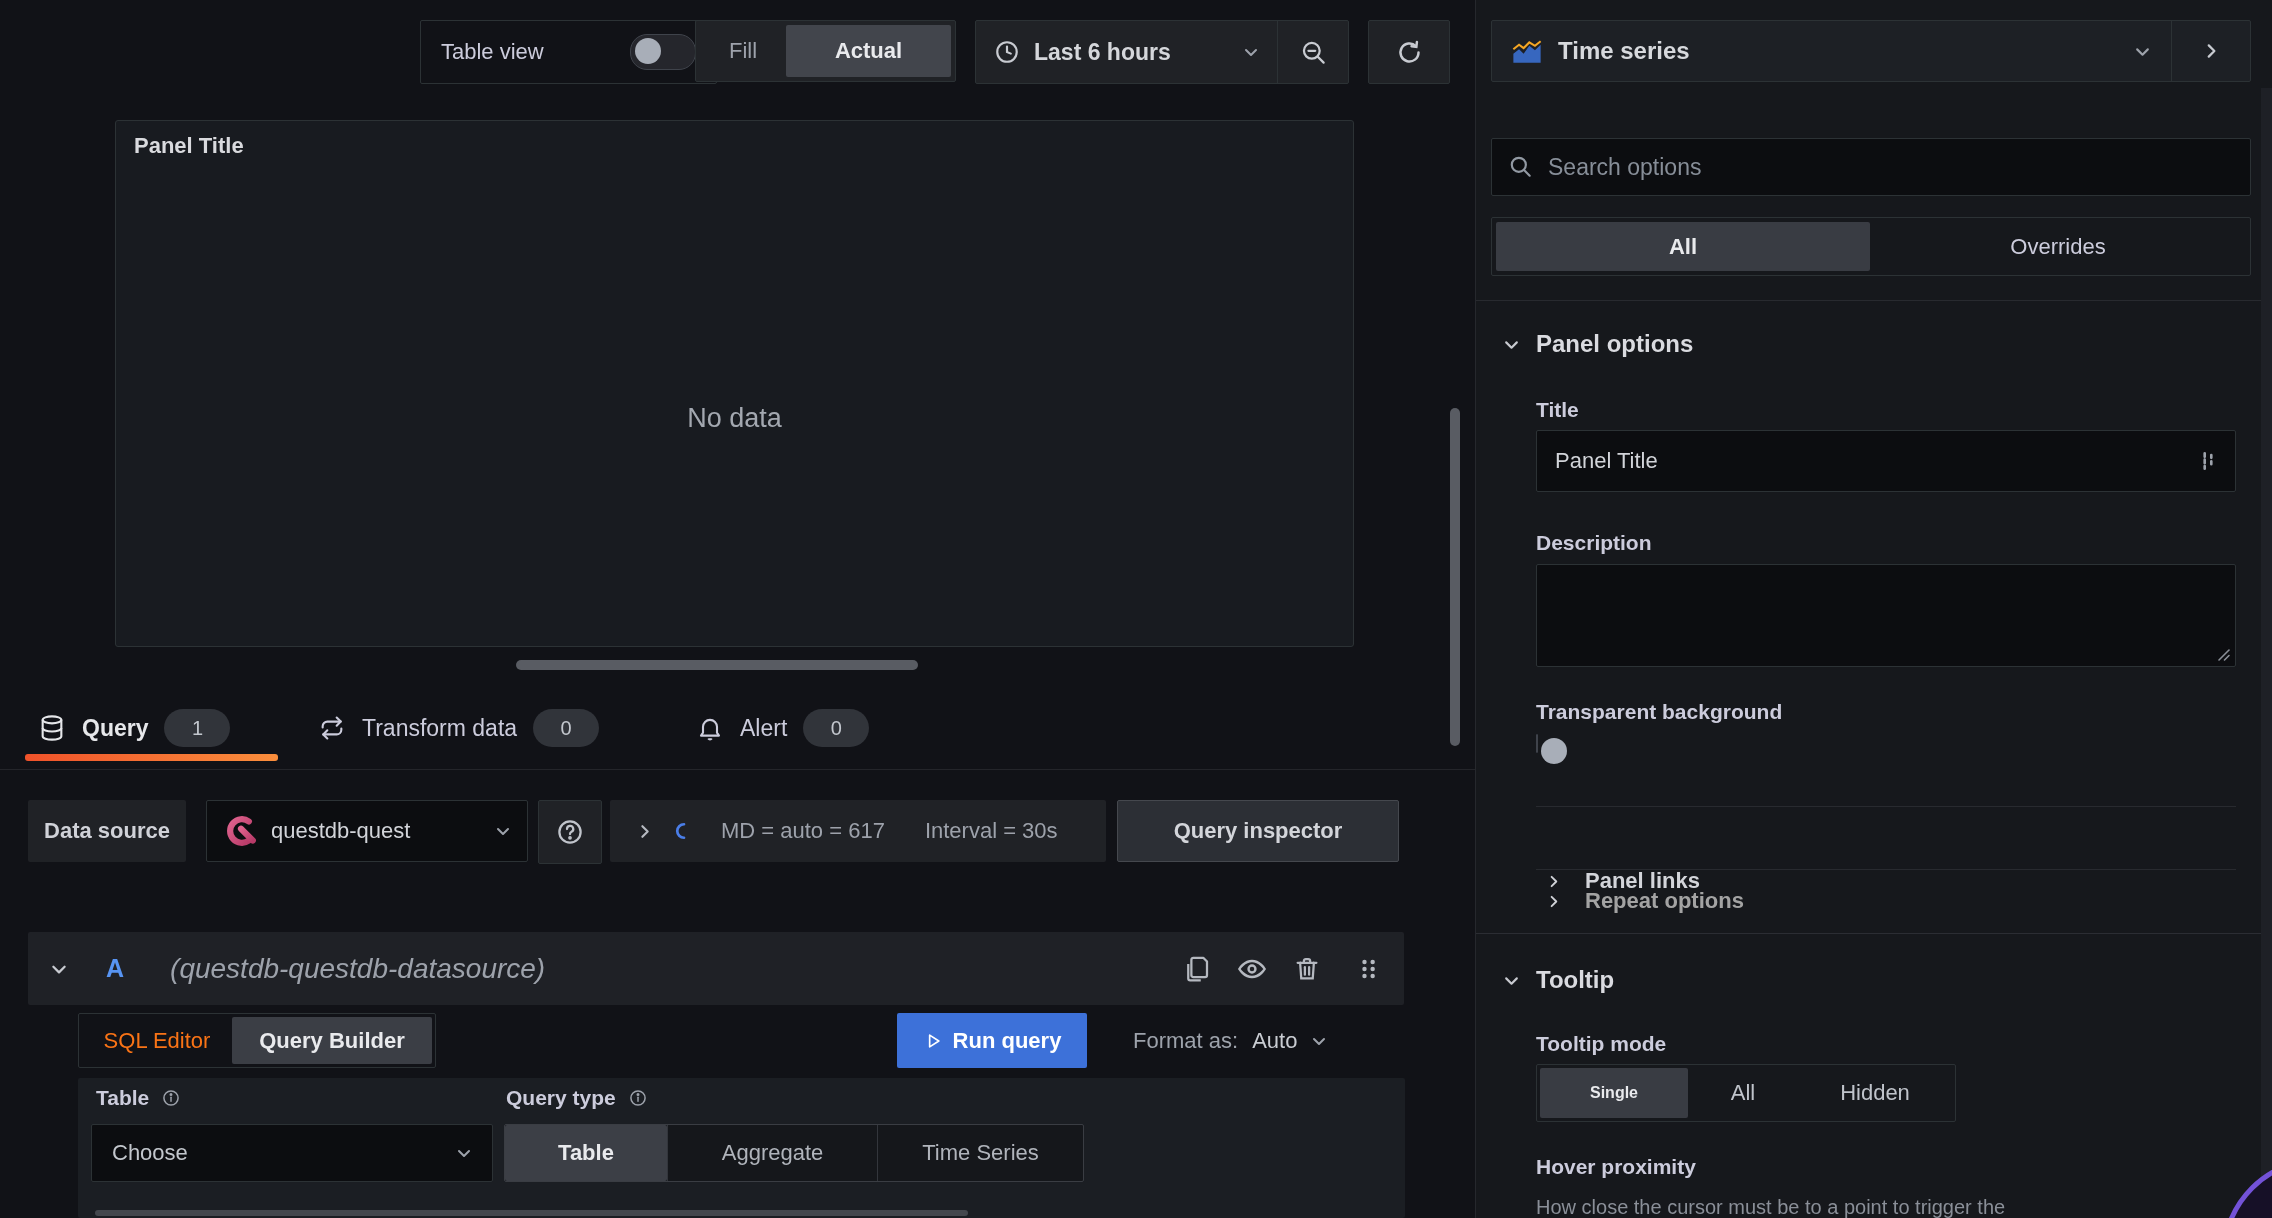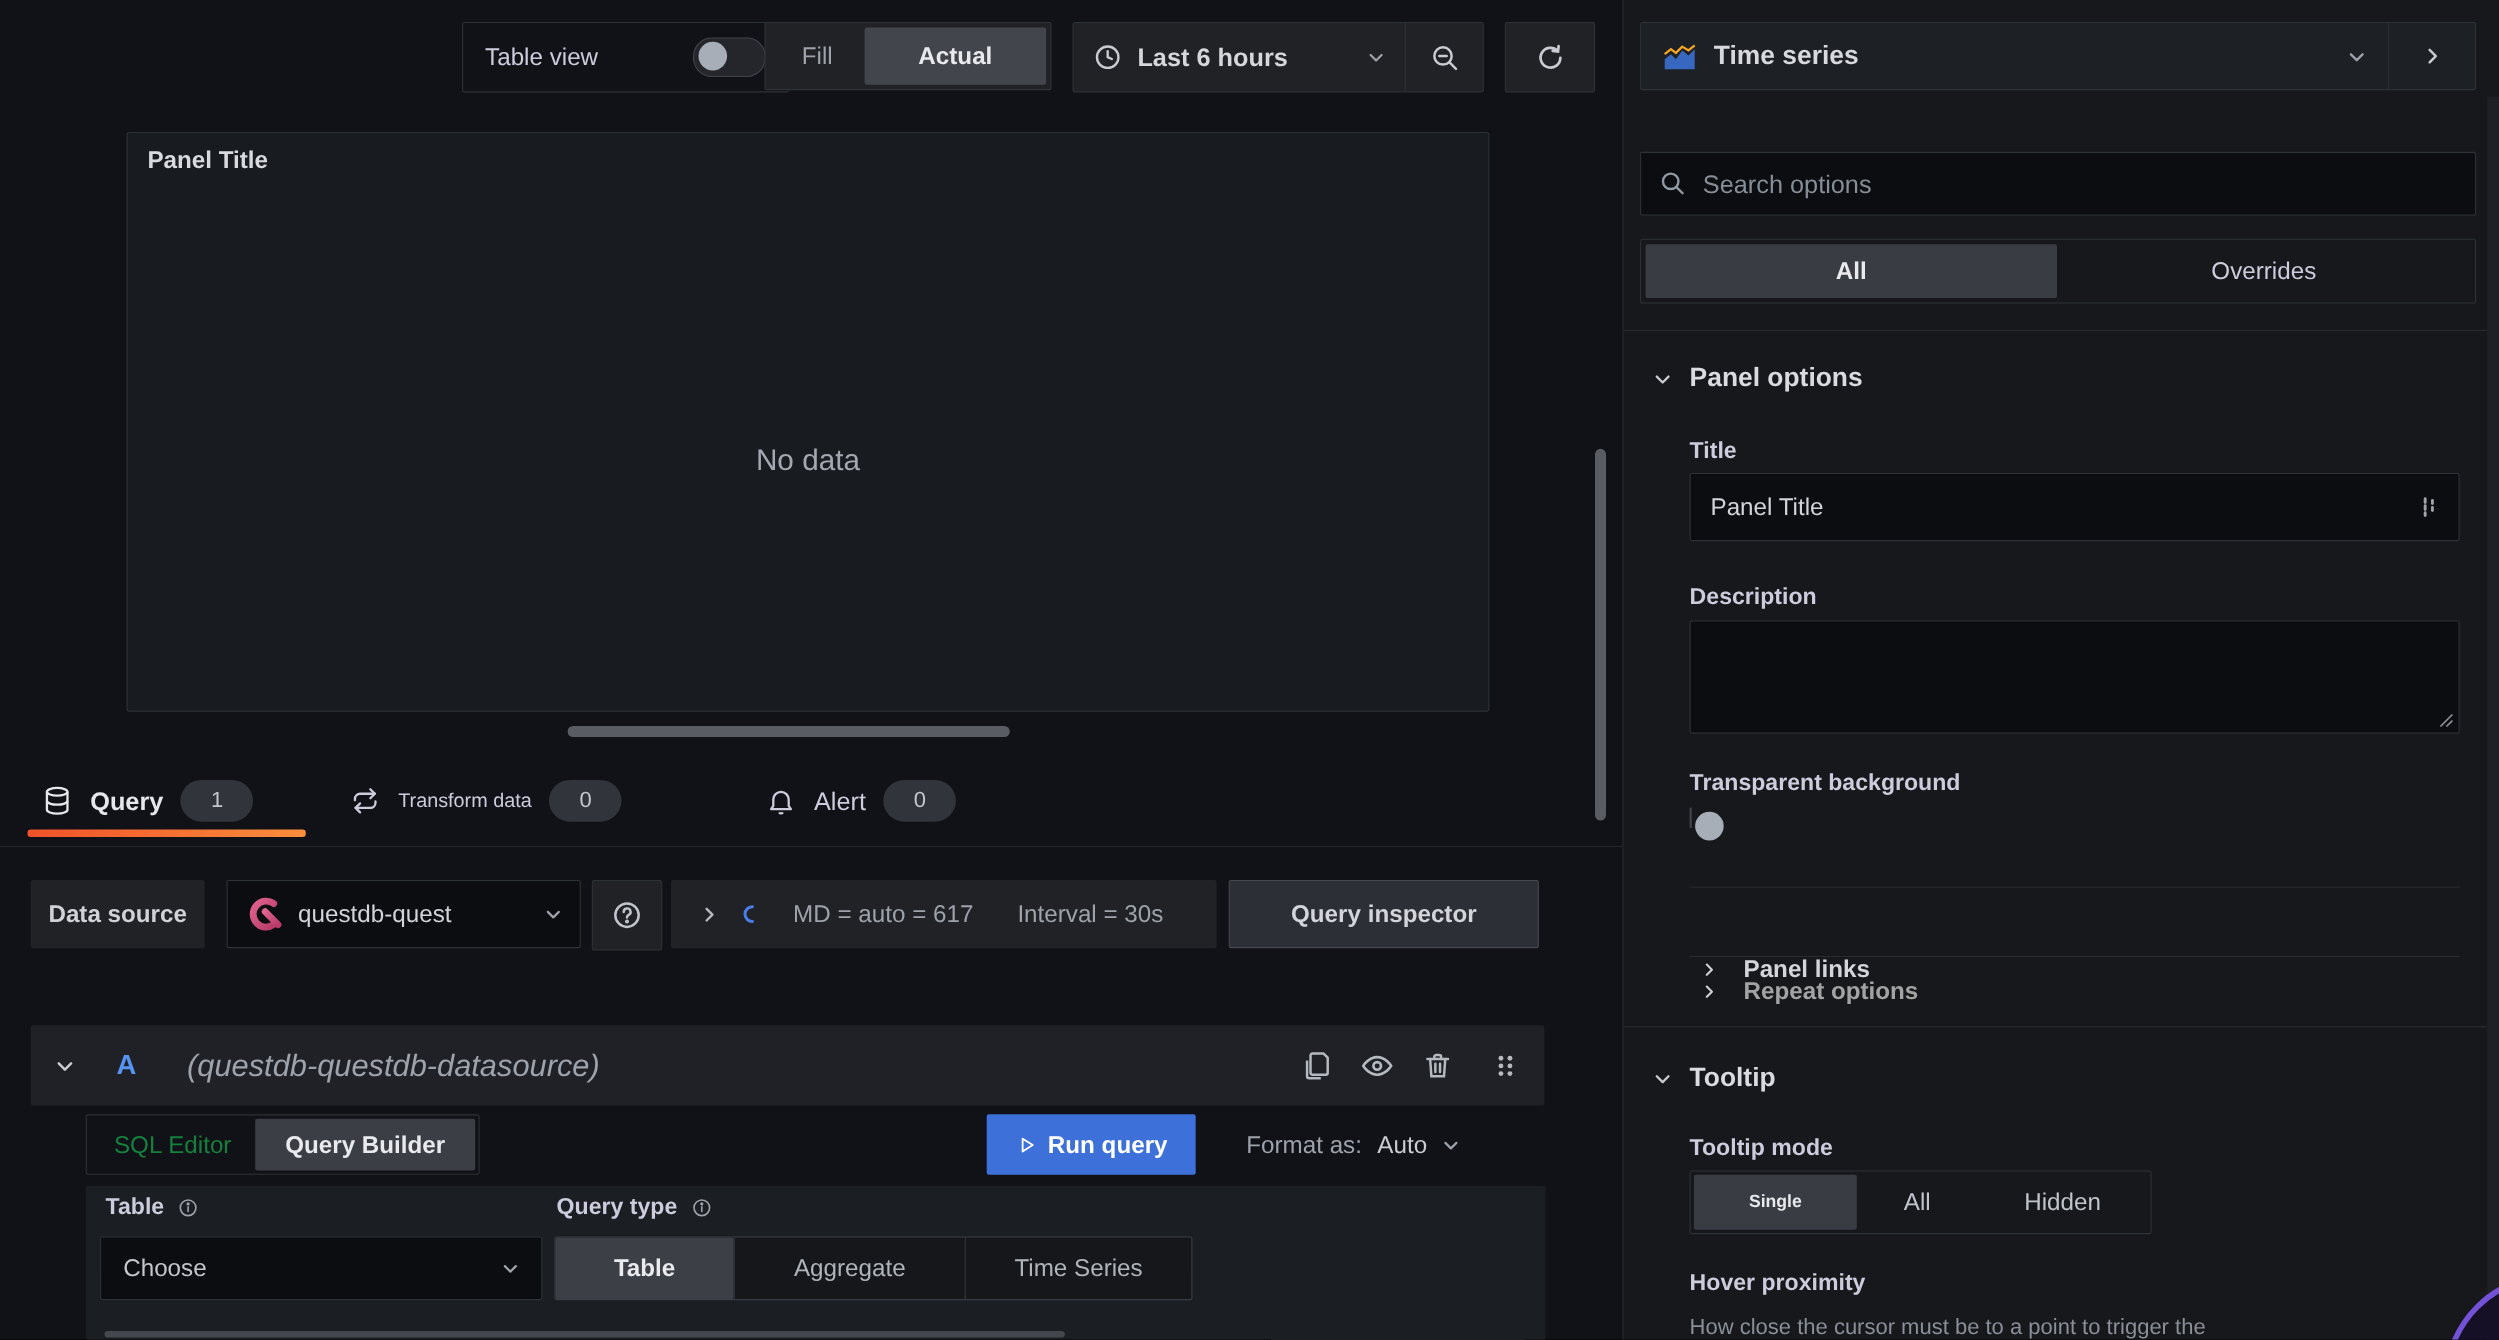--- a/index.html
+++ b/index.html
@@ -101,21 +101,21 @@
 
   <div class="abs flex" style="left:318px;top:700px;height:56px;gap:16px;">
     <span class="ic" style="color:#ccccdc;">
       <svg width="28" height="28" viewBox="0 0 24 24" fill="none" stroke="currentColor" stroke-width="1.8" stroke-linecap="round" stroke-linejoin="round">
           <path d="M16 3l3.5 3.5L16 10"></path>
           <path d="M19.5 6.5H8a4 4 0 0 0-4 4v1"></path>
           <path d="M8 21l-3.5-3.5L8 14"></path>
           <path d="M4.5 17.5H16a4 4 0 0 0 4-4v-1"></path>
         </svg>
     </span>
-    <span style="font-size:18px;color:#ccccdc;">Transform data</span>
+    <span style="font-size:23px;color:#ccccdc;">Transform data</span>
     <span class="badge">0</span>
   </div>
 
   <div class="abs flex" style="left:696px;top:700px;height:56px;gap:16px;">
     <span class="ic" style="color:#ccccdc;">
       <svg width="28" height="28" viewBox="0 0 24 24" fill="none" stroke="currentColor" stroke-width="1.8" stroke-linejoin="round">
           <path d="M18 16v-5a6 6 0 1 0-12 0v5l-1.7 2.5h15.4z"></path>
           <path d="M10.5 21a1.8 1.8 0 0 0 3 0"></path>
         </svg>
     </span>
@@ -212,21 +212,21 @@
             <circle cx="9" cy="12" r="1.9"></circle>
             <circle cx="16" cy="12" r="1.9"></circle>
             <circle cx="9" cy="18" r="1.9"></circle>
             <circle cx="16" cy="18" r="1.9"></circle>
           </svg>
       </span>
     </span>
   </div>
 
   <div class="abs seg" style="left:78px;top:1013px;width:358px;height:55px;box-sizing:border-box;">
-    <div class="ctr" style="width:150px;height:100%;font-size:22px;color:#15803d;">SQL Editor</div>
+    <div class="ctr" style="width:150px;height:100%;font-size:22px;color:#f97316;">SQL Editor</div>
     <div class="ctr chip" style="flex:1;height:100%;font-size:22px;font-weight:bold;">Query Builder</div>
   </div>
 
   <div class="abs ctr" style="left:897px;top:1013px;width:190px;height:55px;background:var(--accent-blue,#3d71d9);border-radius:2px;gap:10px;">
     <span class="ic" style="color:#fff;">
       <svg width="20" height="20" viewBox="0 0 24 24" fill="none" stroke="currentColor" stroke-width="2" stroke-linejoin="round">
           <polygon points="8,5 19,12 8,19"></polygon>
         </svg>
     </span>
     <span style="font-size:22px;font-weight:bold;color:#fff;">Run query</span>

